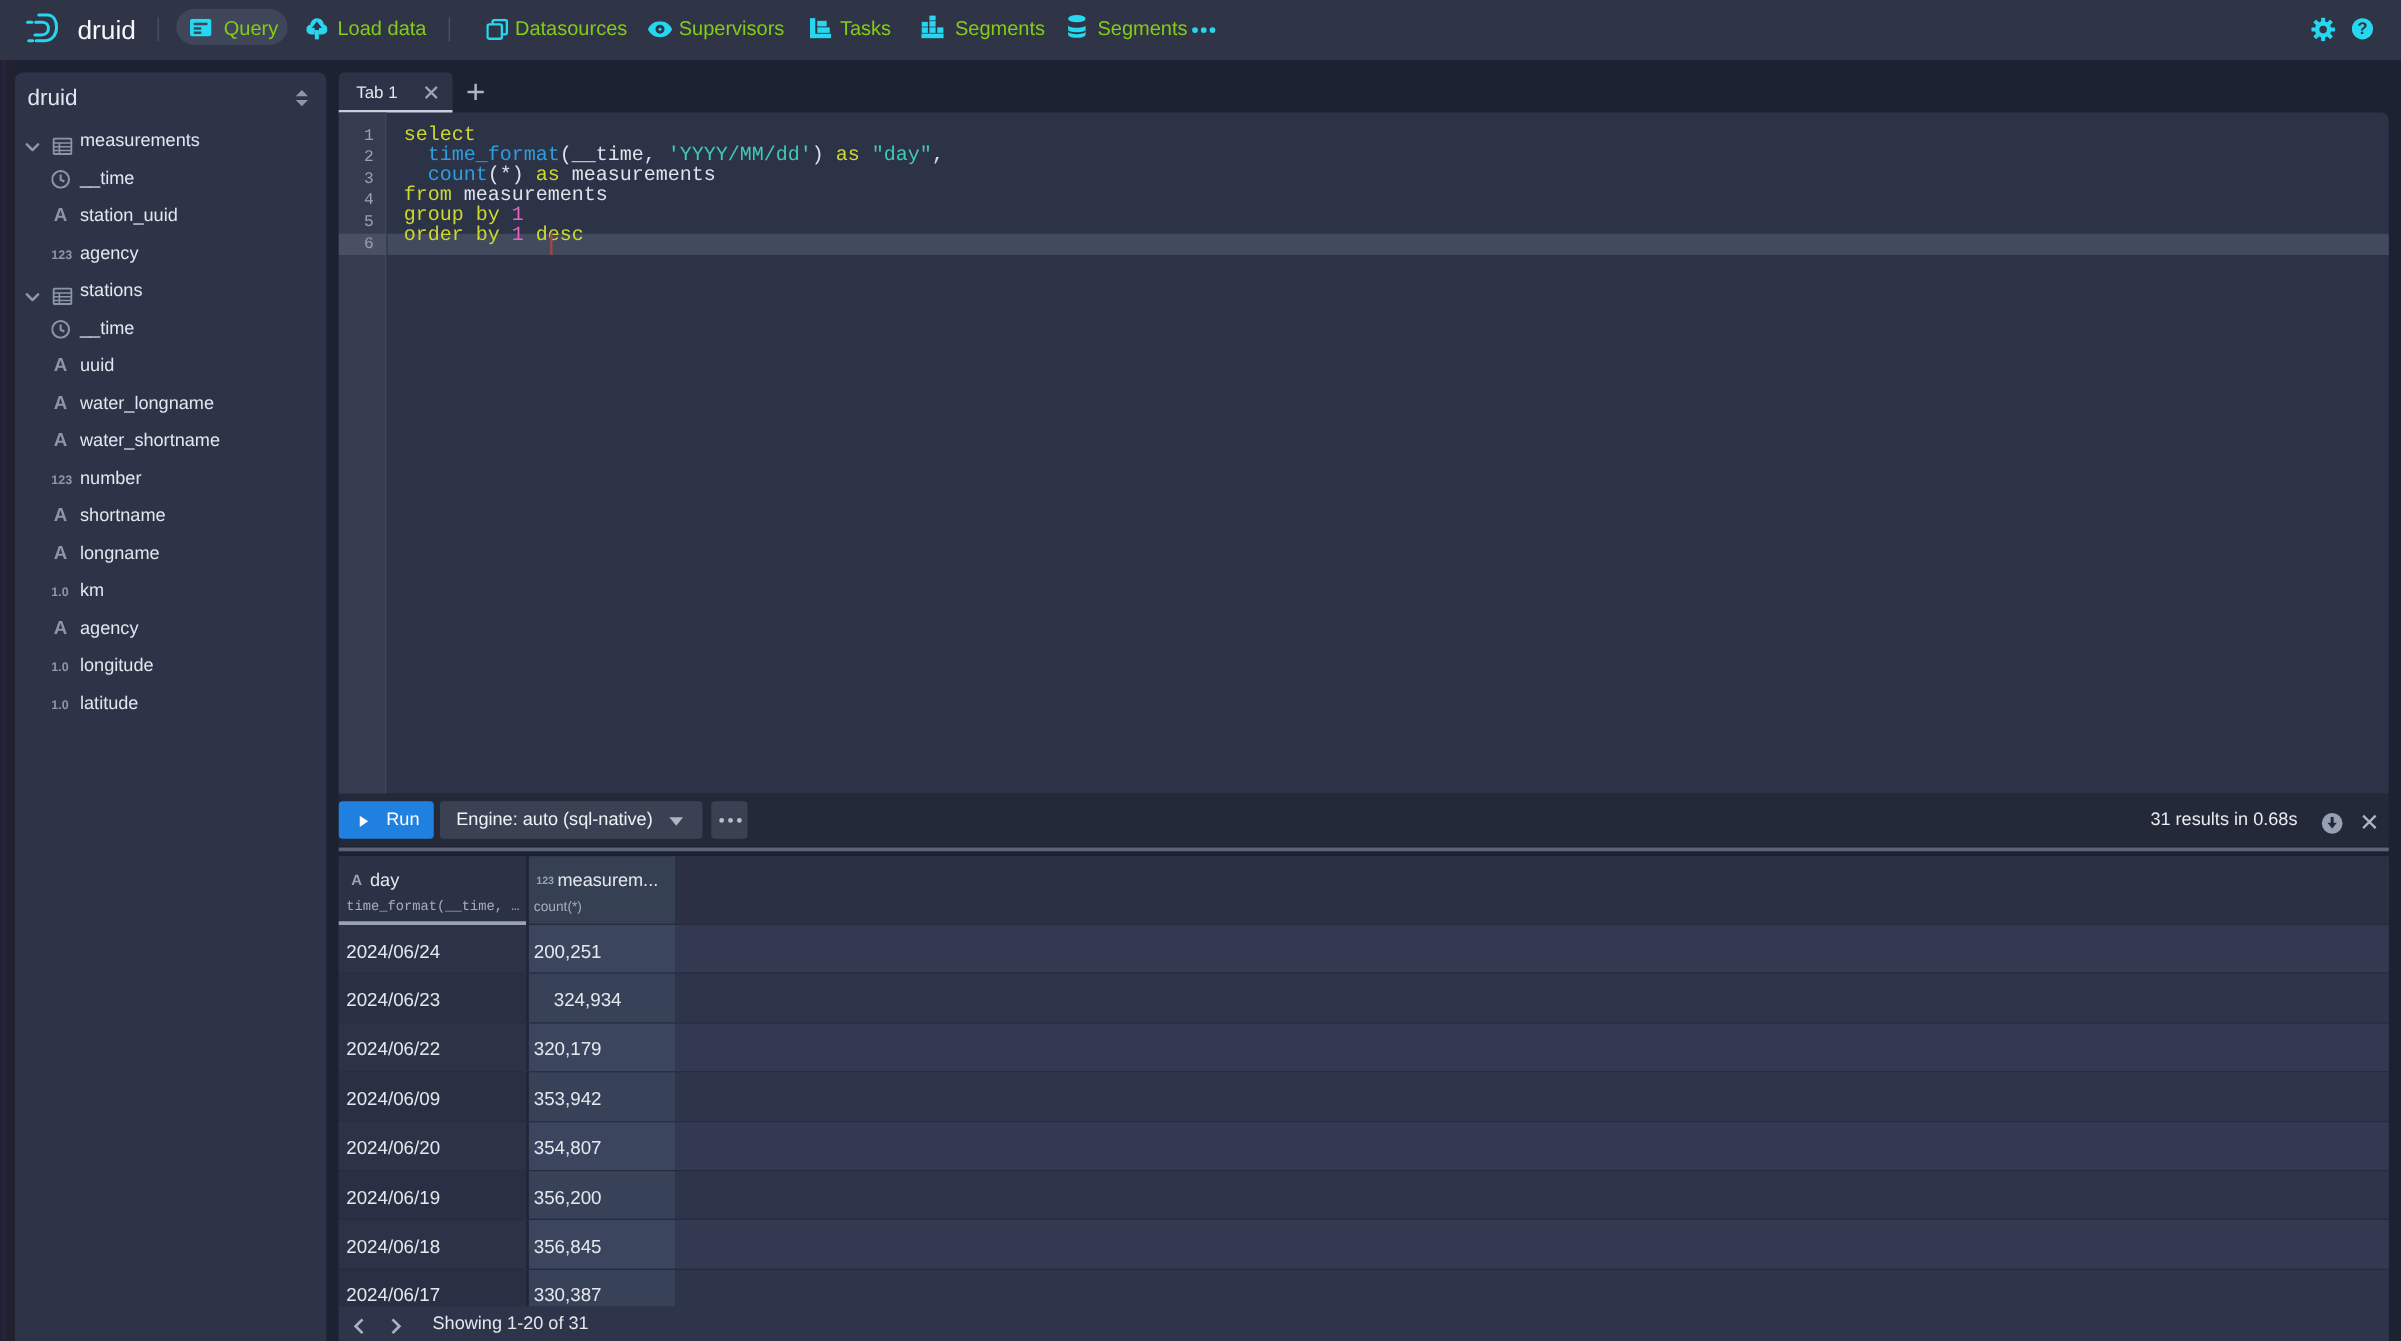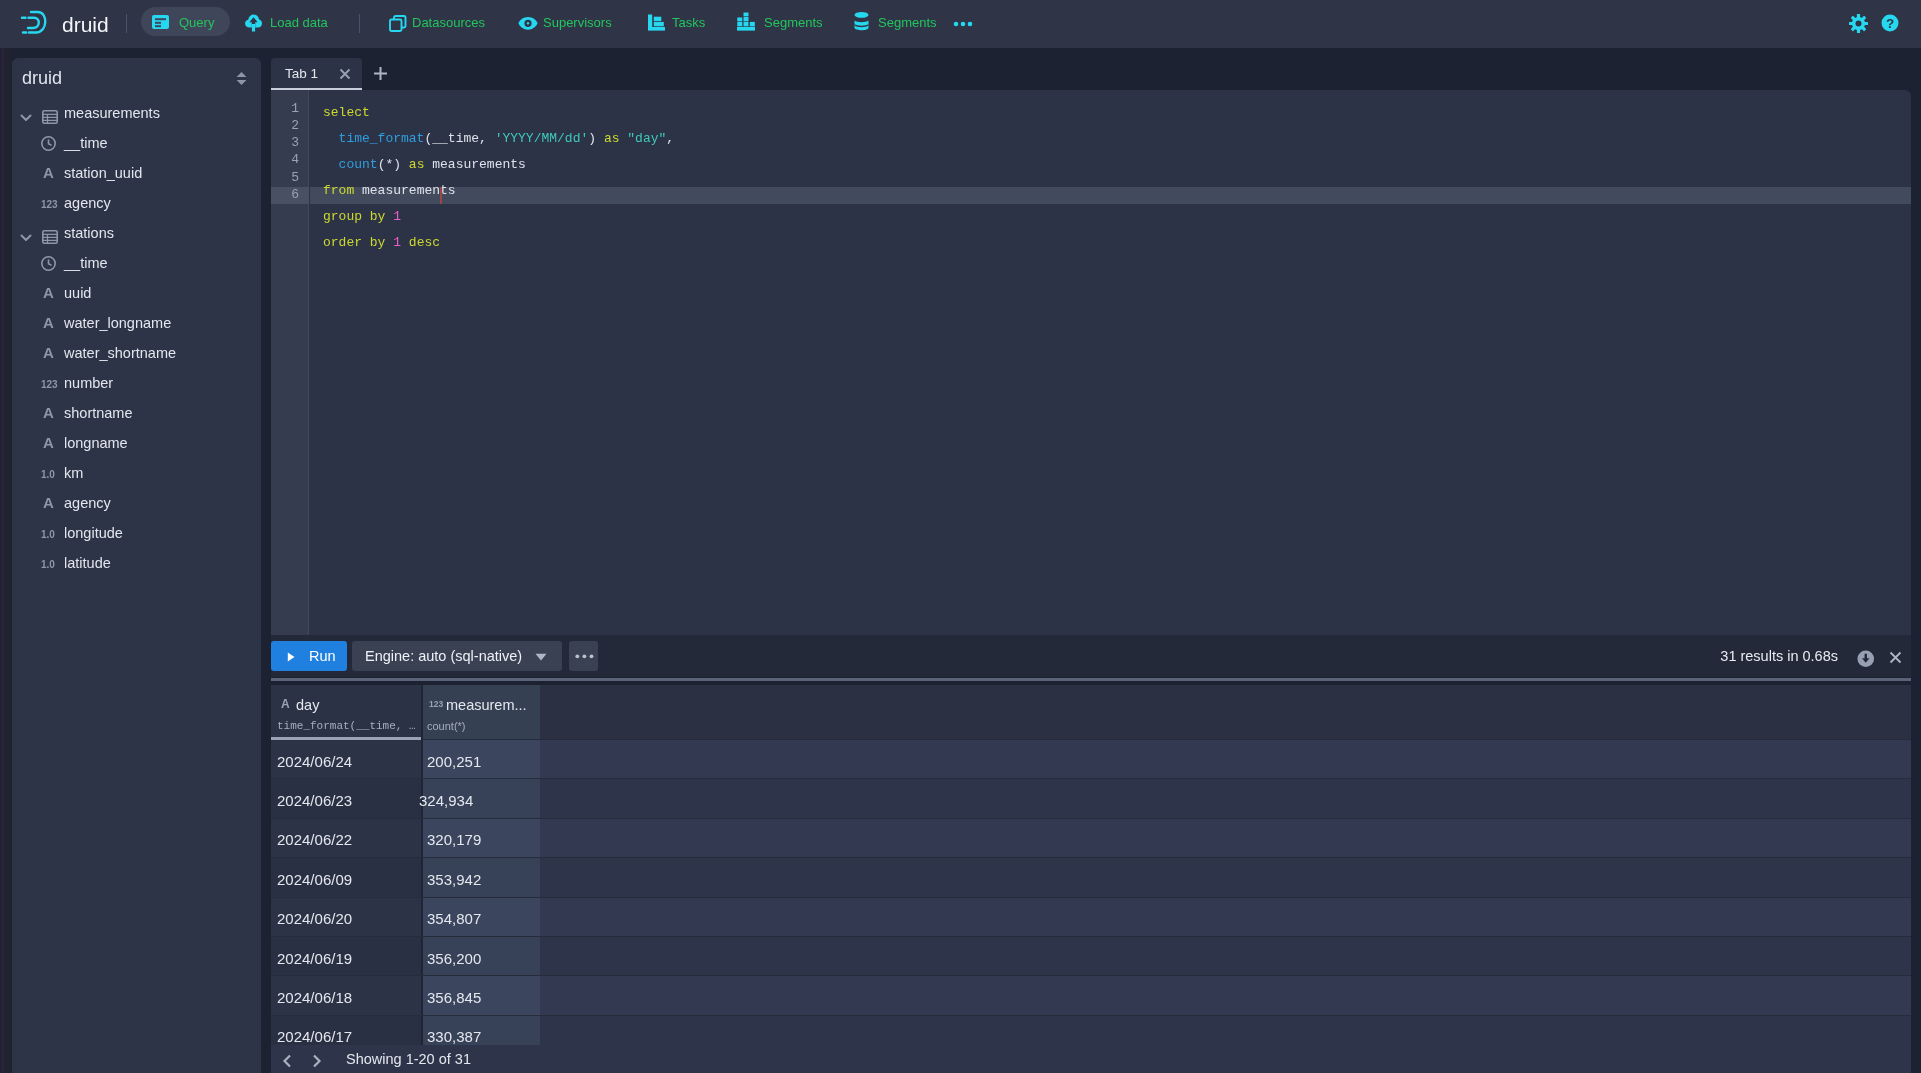--- a/index.html
+++ b/index.html
@@ -3,34 +3,34 @@
 <meta charset="utf-8">
 <style>
 * { margin:0; padding:0; box-sizing:border-box; }
 html,body { width:1921px; height:1073px; overflow:hidden; }
 body { background:#1d2232; font-family:"Liberation Sans", sans-serif; }
 .abs { position:absolute; }
 div.abs > svg { display:block; }
 #stage { position:relative; width:1671px; height:1073px; }
 
 #navbar { position:absolute; left:0; top:0; width:1921px; height:48px; background:#2f3546; }
-.navtext { position:absolute; color:#22c55e; font-size:13px; white-space:nowrap; }
+.navtext { position:absolute; color:#84cc16; font-size:16px; white-space:nowrap; }
 .sep { position:absolute; top:14px; width:1px; height:19px; background:#4c5366; }
 
 #sidebar { position:absolute; left:12px; top:58px; width:249px; height:1015px; background:#2e3447; border-radius:6px 6px 0 0; }
 .sideitem { position:absolute; color:#e2e6ee; font-size:14.5px; white-space:nowrap; }
 
 #tab { position:absolute; left:271px; top:58px; width:91px; height:32px; background:#2d3347; border-radius:4px 4px 0 0; }
 #tabline { position:absolute; left:271px; top:87.5px; width:91px; height:3px; background:#c9cfda; }
 #editor { position:absolute; left:271px; top:90px; width:1640px; height:545px; background:#2d3347; border-radius:0 6px 0 0; }
 #gutter { position:absolute; left:0; top:0; width:38px; height:545px; background:#353c50; border-right:1px solid #414859; }
 .lnum { position:absolute; width:28px; text-align:right; font-family:"Liberation Mono", monospace; font-size:13px; color:#99a1b2; line-height:17.3px; }
 #hl { position:absolute; left:39px; top:96.5px; width:1601px; height:17.3px; background:#424a5d; }
 #hlg { position:absolute; left:0; top:96.5px; width:38px; height:17.3px; background:#495064; }
-#code { position:absolute; left:52px; top:9.5px; font-family:"Liberation Mono", monospace; font-size:13px; line-height:26px; white-space:pre; color:#dee2ea; }
+#code { position:absolute; left:52px; top:9.5px; font-family:"Liberation Mono", monospace; font-size:16px; line-height:16px; white-space:pre; color:#dee2ea; }
 .kw { color:#cdd92e; }
 .fn { color:#2f9ede; }
 .str { color:#3fc9bb; }
 .num { color:#ea5fc8; }
 #cursor { position:absolute; left:169px; top:96.5px; width:2px; height:17.3px; background:#9a4748; }
 
 #runbar { position:absolute; left:271px; top:635px; width:1640px; height:42px; background:#232938; }
 .btn { position:absolute; top:6px; height:30px; border-radius:3px; background:#3a4153; color:#eef1f6; font-size:14.5px; }
 #divider { position:absolute; left:271px; top:677.5px; width:1640px; height:3px; background:#5b6378; }
 
@@ -226,21 +226,21 @@
       <div class="col2" style="top:55px;height:38.4px;background:#3b465e"></div>
       <div class="abs" style="left:149.5px;top:55px;width:2px;height:38.4px;background:#202535"></div>
       <div class="cell" style="left:6px;top:67.5px">2024/06/24</div>
       <div class="cell" style="left:156px;top:67.5px">200,251</div>
       <div class="rowline" style="top:93.4px"></div>
       <div class="abs" style="left:0;top:94.4px;width:1640px;height:38.4px;background:#2e3449"></div>
       <div class="col1" style="top:94.4px;height:38.4px;background:#2a3043"></div>
       <div class="col2" style="top:94.4px;height:38.4px;background:#374157"></div>
       <div class="abs" style="left:149.5px;top:94.4px;width:2px;height:38.4px;background:#202535"></div>
       <div class="cell" style="left:6px;top:106.9px">2024/06/23</div>
-      <div class="cell" style="left:148px;top:106.9px">324,934</div>
+      <div class="cell" style="left:172px;top:106.9px">324,934</div>
       <div class="rowline" style="top:132.8px"></div>
       <div class="abs" style="left:0;top:133.8px;width:1640px;height:38.4px;background:#333950"></div>
       <div class="col1" style="top:133.8px;height:38.4px;background:#2d3347"></div>
       <div class="col2" style="top:133.8px;height:38.4px;background:#3b465e"></div>
       <div class="abs" style="left:149.5px;top:133.8px;width:2px;height:38.4px;background:#202535"></div>
       <div class="cell" style="left:6px;top:146.3px">2024/06/22</div>
       <div class="cell" style="left:156px;top:146.3px">320,179</div>
       <div class="rowline" style="top:172.20000000000002px"></div>
       <div class="abs" style="left:0;top:173.20000000000002px;width:1640px;height:38.4px;background:#2e3449"></div>
       <div class="col1" style="top:173.20000000000002px;height:38.4px;background:#2a3043"></div>

